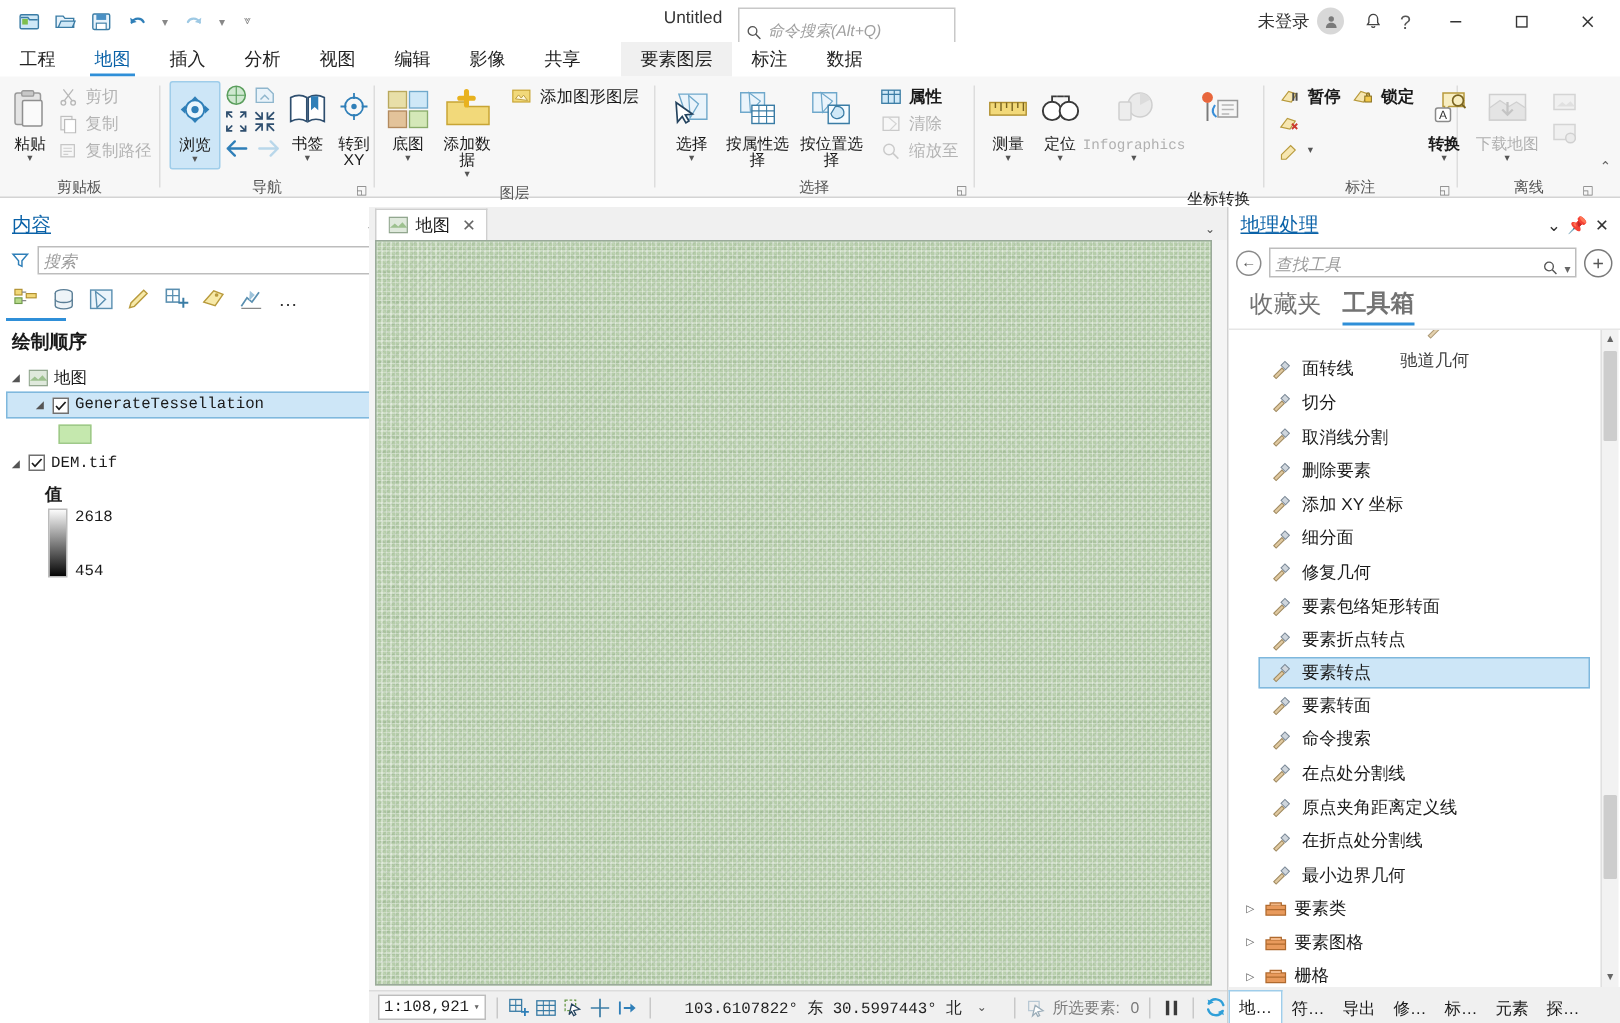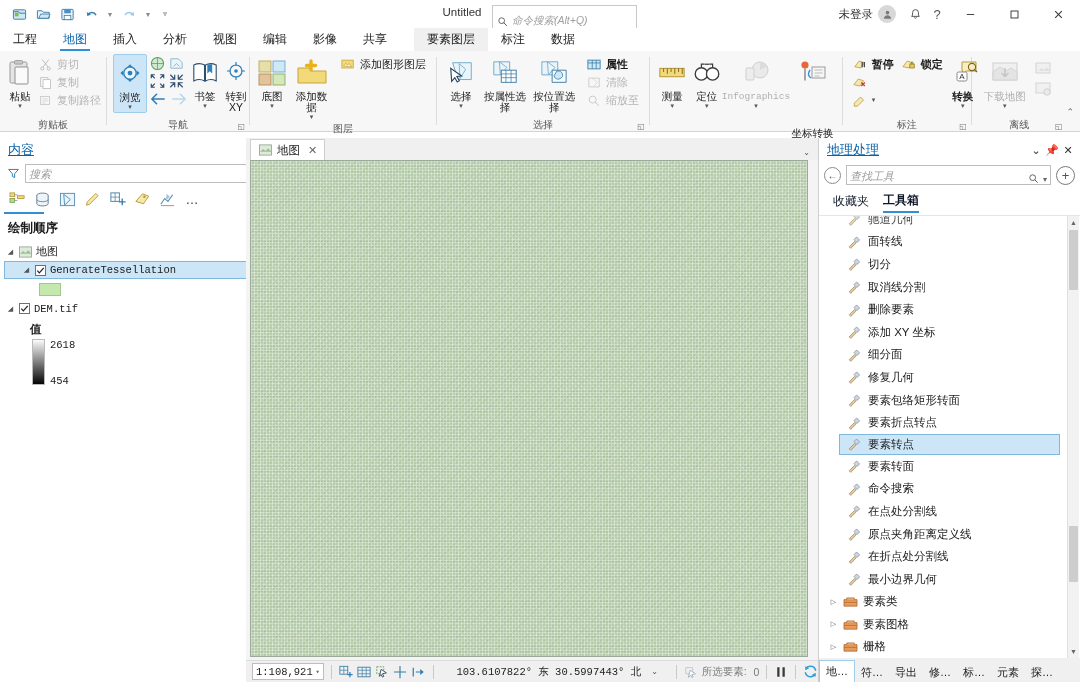--- a/index.html
+++ b/index.html
@@ -180,21 +180,21 @@
 
   
   .pane-gp {
     position: absolute; top: 138px; left: 818px; width: 262px; height: 544px;
     background: #ffffff; border-left: 1px solid #cfcfcf; display: flex; flex-direction: column;
   }
   .gp-search-row { display: flex; align-items: center; padding: 3px 5px 4px 5px; gap: 5px; }
   .circ-btn { width: 17px; height: 17px; border-radius: 50%; border: 1px solid #8a8a8a; color: #555;
     display: flex; align-items: center; justify-content: center; font-size: 10px; flex-shrink: 0; }
   .gp-tabs { display: flex; align-items: center; gap: 14px; padding: 3px 0 2px 14px; }
-  .gp-tab { font-size: 12px; color: #0f172a; padding-bottom: 2px; }
+  .gp-tab { font-size: 16px; color: #737373; padding-bottom: 2px; }
   .gp-tab.active { font-weight: bold; border-bottom: 2px solid #2f8fd8; }
   .gp-list { flex: 1; position: relative; overflow: hidden; border-top: 1px solid #e6e6e6; }
   .gp-item {
     display: flex; align-items: center; height: 22.6px; padding-left: 28px; gap: 7px;
     font-size: 11.5px; white-space: nowrap;
   }
   .gp-item.sel { background: #cde6f7; border: 1px solid #7fb8dd; margin: 0 6px 0 20px; padding-left: 7px; height: 21px; }
   .gp-item.tbx { padding-left: 10px; gap: 5px; }
   .gp-scroll {
     position: absolute; right: 1px; top: 0; width: 12px; height: 100%;
@@ -945,21 +945,21 @@
     </div>
 
     <div class="gp-tabs">
       <span class="gp-tab">收藏夹</span>
       <span class="gp-tab active">工具箱</span>
     </div>
 
     <div class="gp-list">
       <div style="position:absolute;top:-8px;left:0;right:14px;">
 
-        <div class="gp-item" style="opacity:0.85;">
+        <div class="gp-item" style="opacity:0.85;flex-direction:column;">
           <span>
               <svg width="14" height="14" viewBox="0 0 16 16">
                 <path d="M2.5 13.5l6.2-6.2 1.8 1.8-6.2 6.2z" fill="#e0c9a0" stroke="#a08a60" stroke-width="0.8"></path>
                 <path d="M8 5.2l3-3 3.4 3.4-3 3z" fill="#cfd6dd" stroke="#7a8896" stroke-width="0.8"></path>
               </svg>
             </span>
           <span>驰道几何</span>
         </div>
         <div class="gp-item">
           <span>

